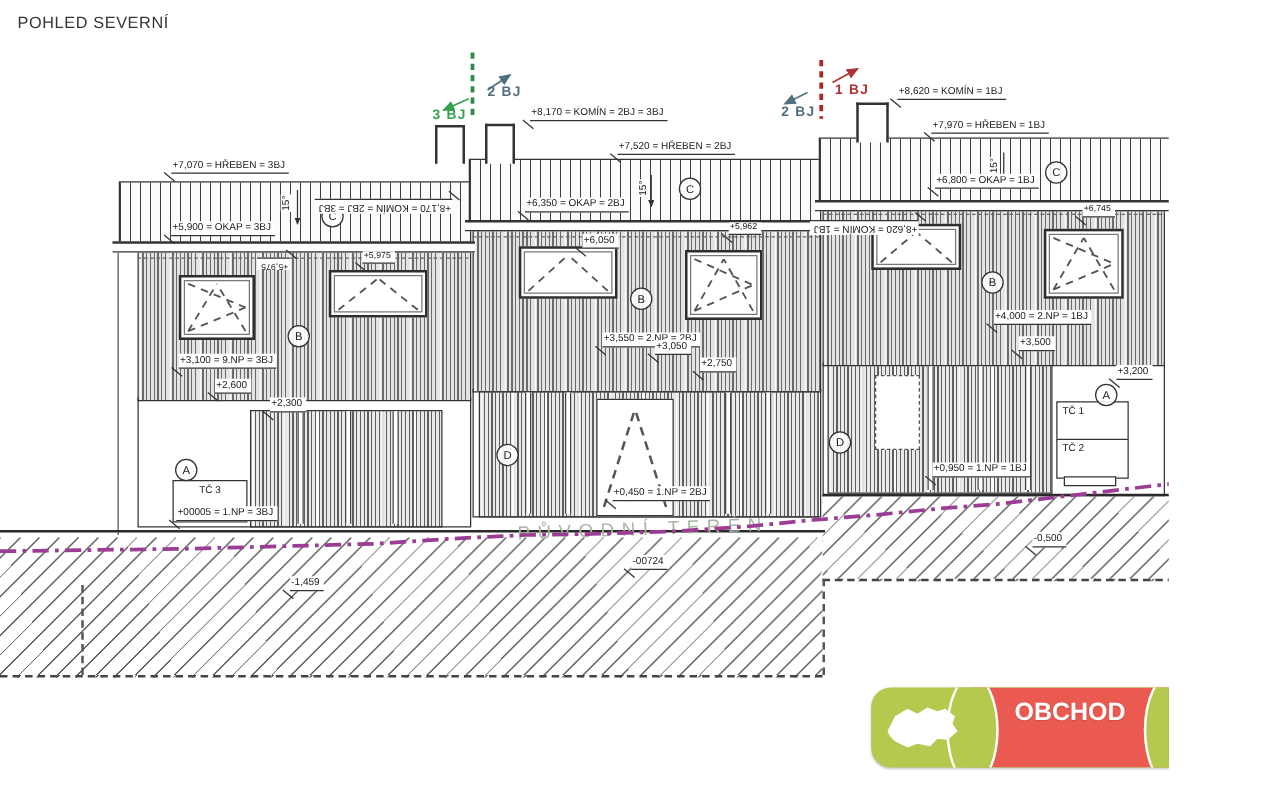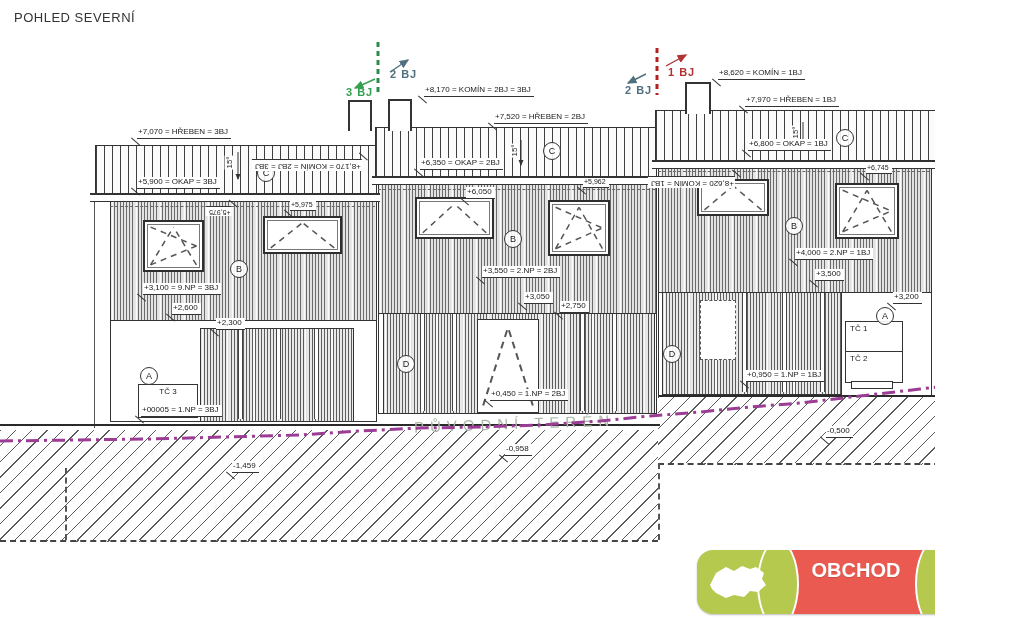--- a/index.html
+++ b/index.html
@@ -206,30 +206,30 @@
   <span class="dim" style="left:424px;top:85px;">+8,170 = KOMÍN = 2BJ = 3BJ</span>
   <span class="dim" style="left:494px;top:112px;">+7,520 = HŘEBEN = 2BJ</span>
   <span class="dim" style="left:420px;top:158px;">+6,350 = OKAP = 2BJ</span>
   <span class="dim" style="left:718px;top:68px;">+8,620 = KOMÍN = 1BJ</span>
   <span class="dim" style="left:745px;top:95px;">+7,970 = HŘEBEN = 1BJ</span>
   <span class="dim" style="left:748px;top:139px;">+6,800 = OKAP = 1BJ</span>
   <span class="dim" style="left:143px;top:283px;">+3,100 = 9.NP = 3BJ</span>
   <span class="dim" style="left:172px;top:303px;">+2,600</span>
   <span class="dim" style="left:216px;top:318px;">+2,300</span>
   <span class="dim" style="left:482px;top:266px;">+3,550 = 2.NP = 2BJ</span>
-  <span class="dim" style="left:524px;top:292px;">+3,050</span>
-  <span class="dim" style="left:560px;top:301px;">+2,750</span>
+  <span class="dim" style="left:524px;top:272px;">+3,050</span>
+  <span class="dim" style="left:560px;top:286px;">+2,750</span>
   <span class="dim" style="left:795px;top:248px;">+4,000 = 2.NP = 1BJ</span>
   <span class="dim" style="left:815px;top:269px;">+3,500</span>
   <span class="dim" style="left:893px;top:292px;text-align:right;">+3,200</span>
   <span class="dim" style="left:141px;top:405px;">+00005 = 1.NP = 3BJ</span>
   <span class="dim" style="left:490px;top:389px;">+0,450 = 1.NP = 2BJ</span>
   <span class="dim" style="left:746px;top:370px;">+0,950 = 1.NP = 1BJ</span>
   <span class="dim" style="left:232px;top:461px;">-1,459</span>
-  <span class="dim" style="left:505px;top:444px;">-0,958</span>
+  <span class="dim" style="left:505px;top:444px;">-00724</span>
   <span class="dim" style="left:826px;top:426px;">-0,500</span>
   <span class="dim" style="left:466px;top:187px;">+6,050</span>
   <span class="dim tiny" style="left:290px;top:201px;">+5,975</span>
   <span class="dim tiny" style="left:583px;top:178px;">+5,962</span>
   <span class="dim tiny" style="left:866px;top:164px;">+6,745</span>
 
   <span class="dim flip" style="left:252px;top:159px;">+8,170 = KOMÍN = 2BJ = 3BJ</span>
   <span class="dim flip" style="left:648px;top:176px;">+8,620 = KOMÍN = 1BJ</span>
   <span class="dim flip tiny" style="left:206px;top:206px;">+5,975</span>
 

